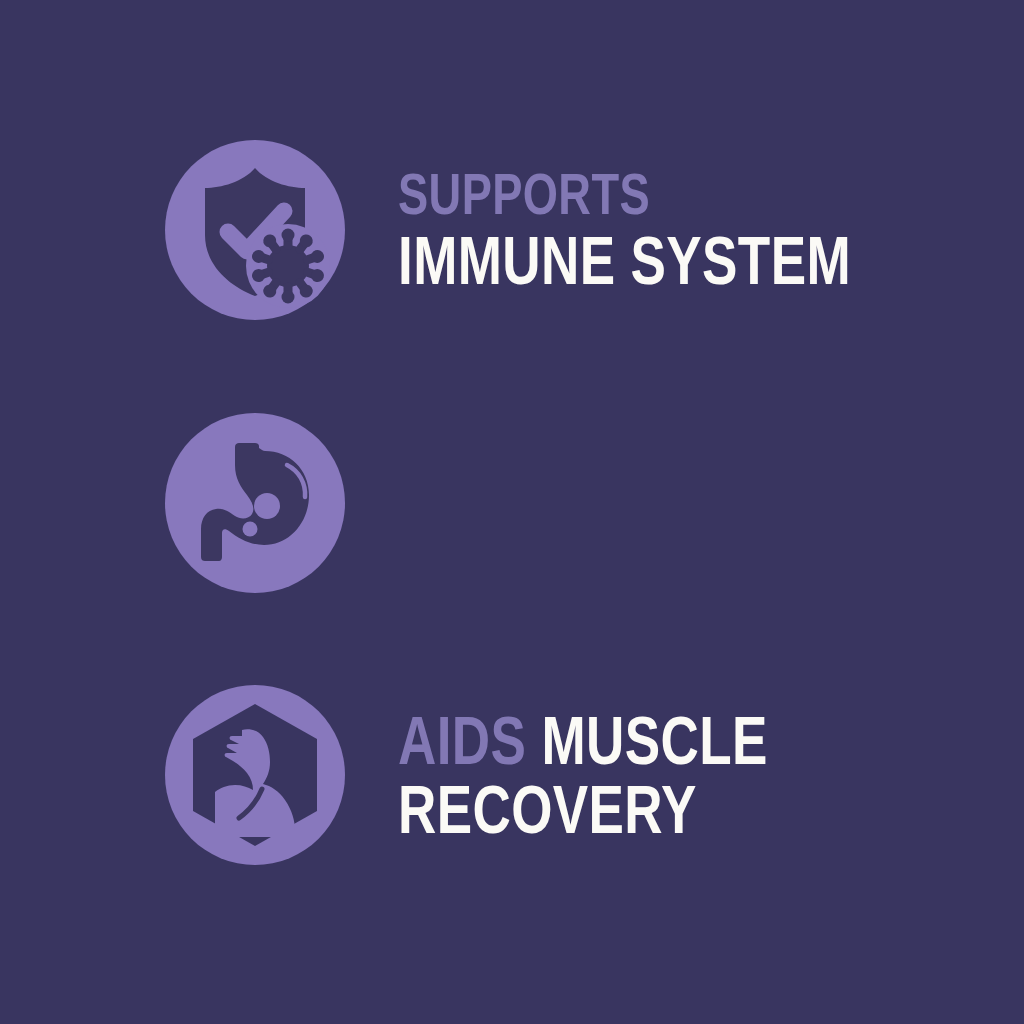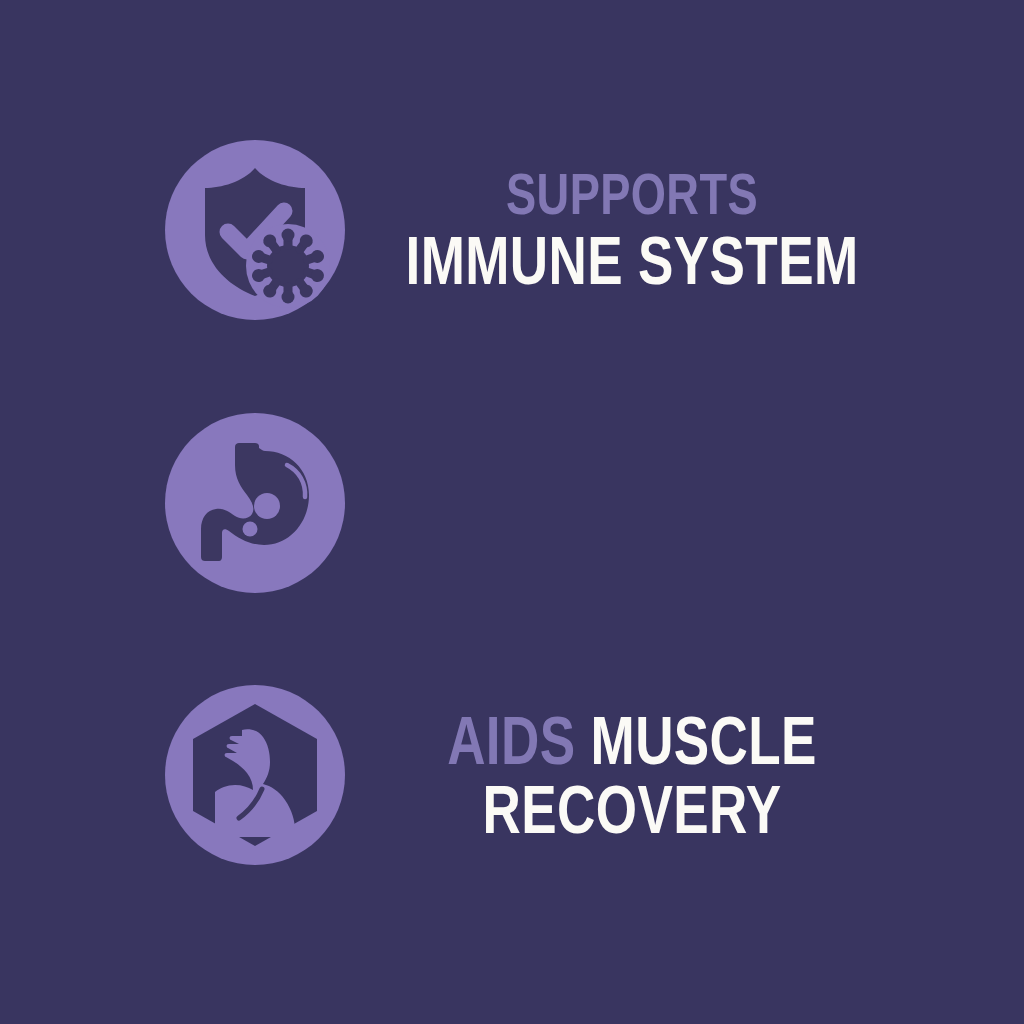--- a/index.html
+++ b/index.html
@@ -12,21 +12,20 @@
     height: 1024px;
     overflow: hidden;
     font-family: "Liberation Sans", sans-serif;
   }
 
   #poster {
     position: relative;
     width: 1024px;
     height: 1024px;
     background: #393560;
-    text-align: center;
   }
 
   .benefit-row {
     position: absolute;
     left: 0;
     width: 1024px;
     height: 200px;
     display: flex;
     align-items: center;
   }

